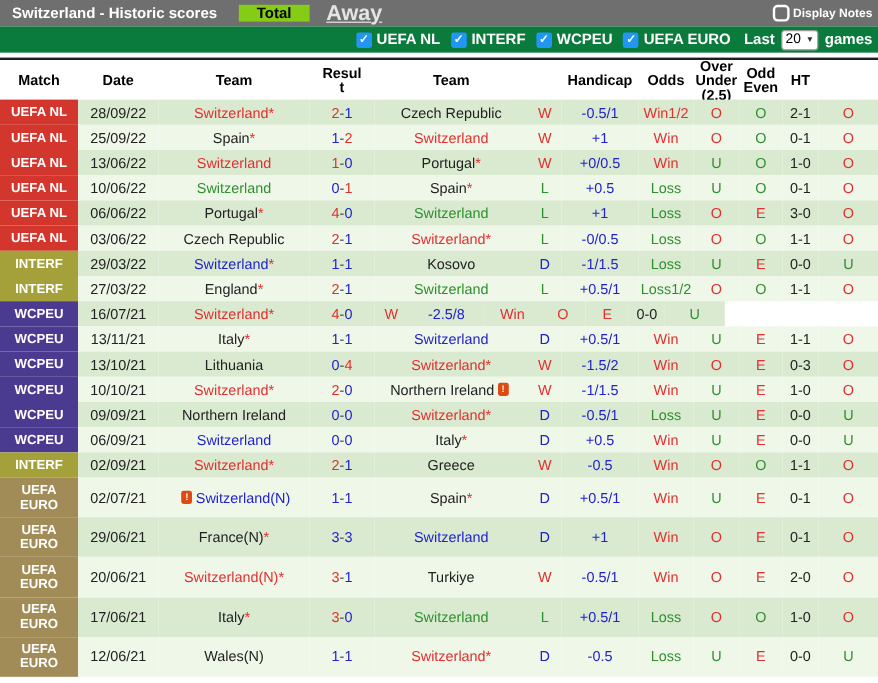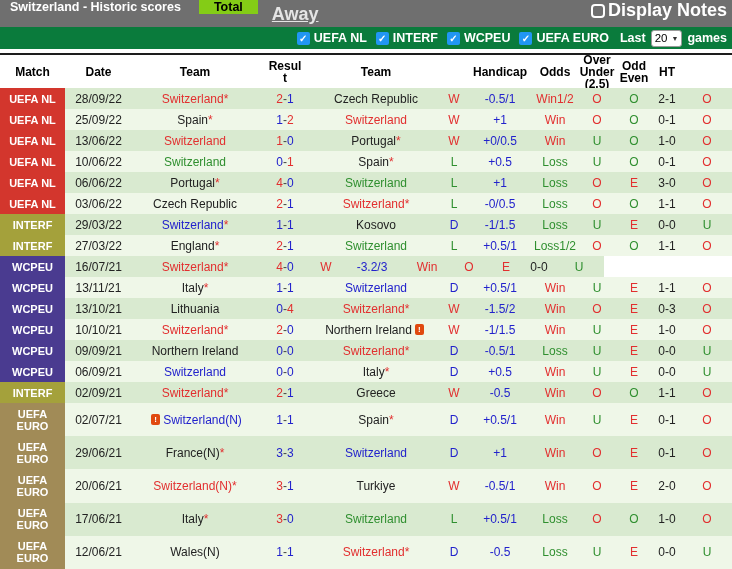--- a/index.html
+++ b/index.html
@@ -3,39 +3,39 @@
 <meta charset="utf-8">
 <style>
   * { box-sizing: border-box; margin: 0; padding: 0; }
   body {
     width: 732px; height: 569px; overflow: hidden;
     font-family: "Liberation Sans", sans-serif;
     background: #fff;
   }
   
   .tabbar {
-    height: 27px; background: #6f6f6f;
-    display: flex; align-items: flex-start;
+    height: 22px; background: #6f6f6f;
+    display: flex; align-items: center;
   }
   .tabbar-title {
     color: #fff; font-weight: bold; font-size: 12.5px;
     display: flex; align-items: center; padding: 0 10px;
   }
   .tab-total {
     background: #84cc16; color: #000; font-weight: bold; font-size: 12.5px;
     display: flex; align-items: center; padding: 0 15px; margin-left: 8px;
     cursor: pointer;
   }
   .tab-away {
     color: #e5e5e5; font-weight: bold; font-size: 18px; text-decoration: underline;
     display: flex; align-items: center; padding: 4px 14px; cursor: pointer;
   }
   .display-notes {
     margin-left: auto; display: flex; align-items: center; gap: 3px;
-    color: #fff; font-weight: bold; font-size: 18px; padding-right: 5px;
+    color: #fff; font-weight: bold; font-size: 10px; padding-right: 5px;
   }
   .cb-outline {
     width: 14px; height: 14px; border: 2px solid #fff; border-radius: 4px;
     background: transparent; display: inline-block; cursor: pointer;
   }
   
   .filterbar {
     height: 22px; background: #0a7b3c; color: #fff;
     display: flex; align-items: center; justify-content: flex-end;
     font-weight: bold; font-size: 12.5px; padding-right: 5px; gap: 5px;
@@ -341,21 +341,21 @@
       <div class="c2">
         <span class="t-red">Switzerland</span>
         <span class="star">*</span>
       </div>
       <div class="c3">
         <span class="t-red">4</span>
         <span class="dash">-</span>
         <span class="t-blue">0</span>
       </div>
       <div class="c5 t-red">W</div>
-      <div class="c6 t-blue">-3.2/3</div>
+      <div class="c6 t-blue">-2.5/8</div>
       <div class="c7 t-red">Win</div>
       <div class="c8 t-red">O</div>
       <div class="c9 t-red">E</div>
       <div class="c10 t-black">0-0</div>
       <div class="c11 t-green">U</div>
     </div>
     <div class="row light">
       <div class="c0 badge" style="background: rgb(74, 59, 144);">WCPEU</div>
       <div class="c1">13/11/21</div>
       <div class="c2">

